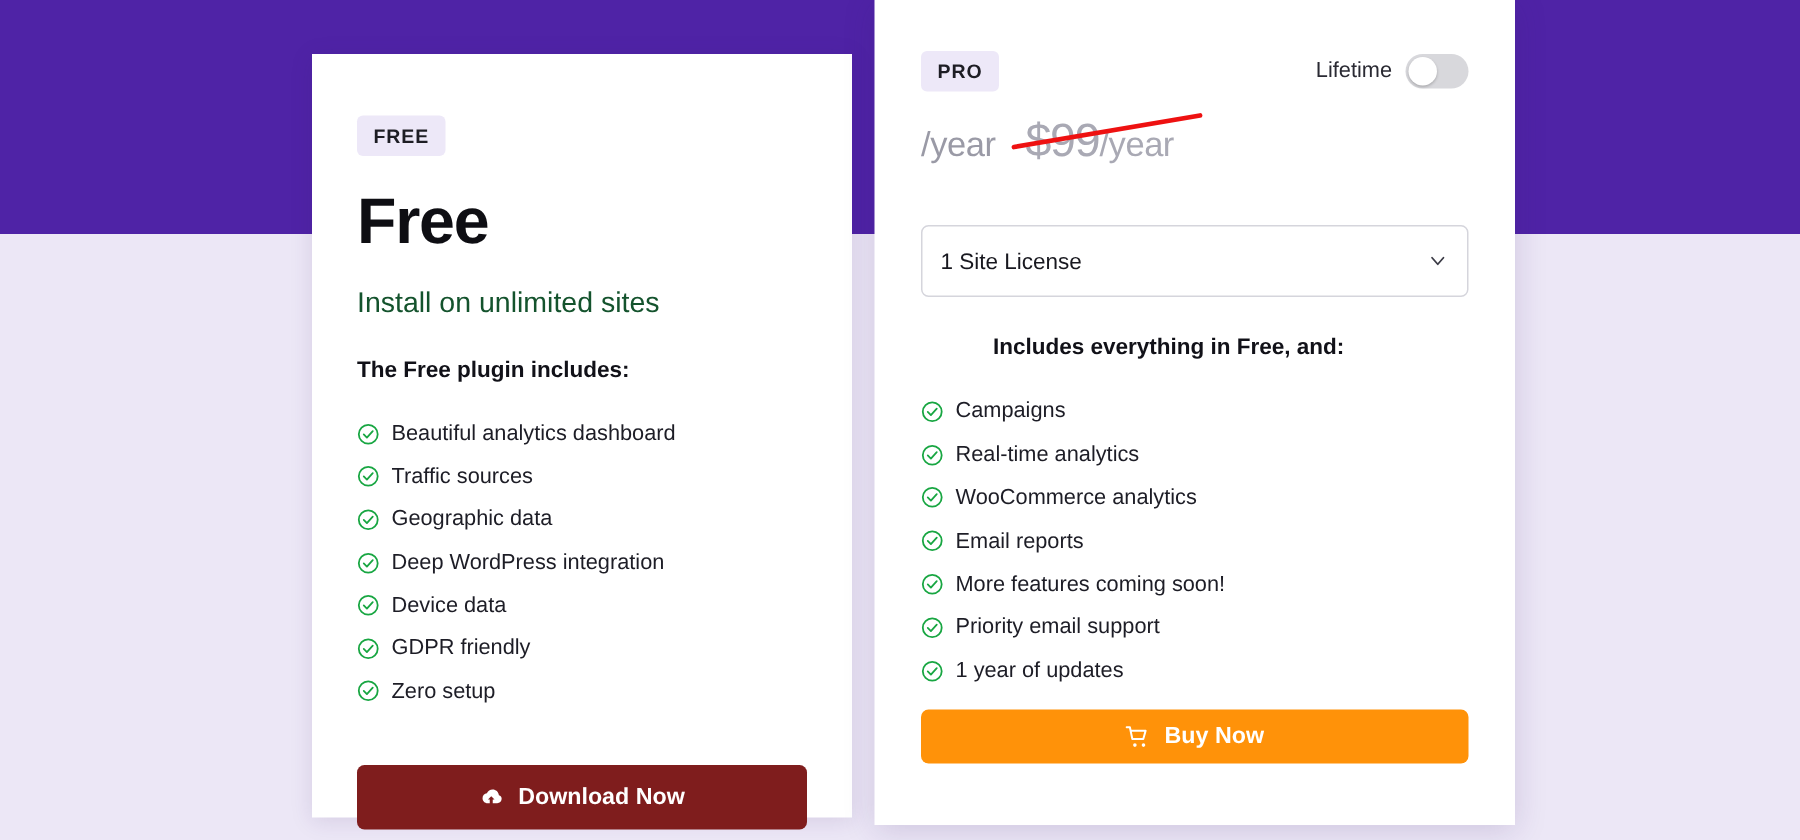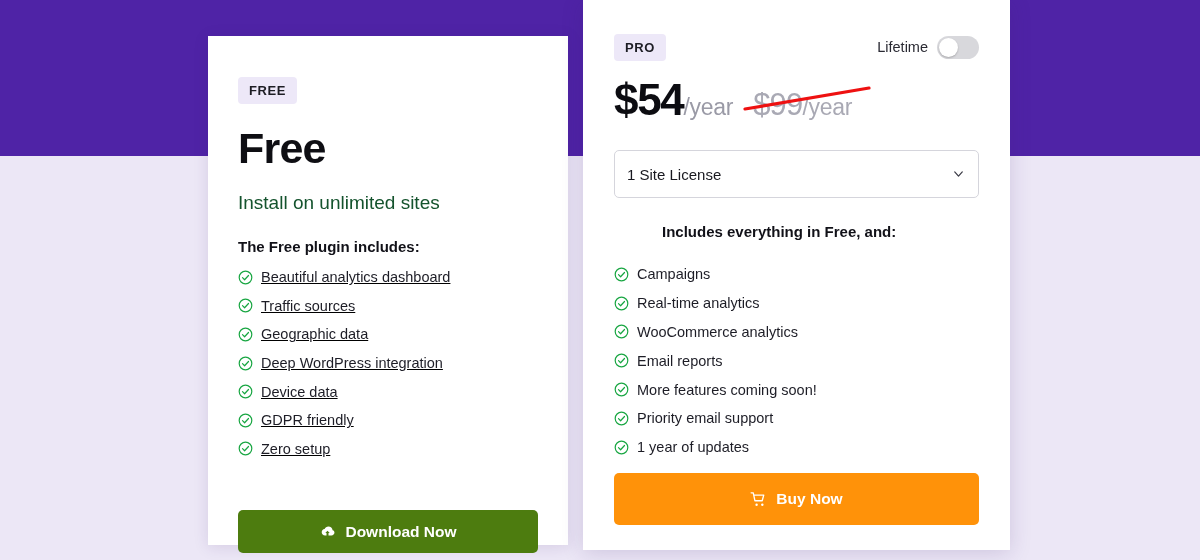--- a/index.html
+++ b/index.html
@@ -219,21 +219,21 @@
   }
   #free-card .includes-head { margin-top: 24px; }
   #pro-card  .includes-head { margin-top: 25px; margin-left: 48px; }
 
   
   ul.features {
     list-style: none;
     margin: 0;
     padding: 0;
   }
-  #free-card ul.features { margin-top: 8px; text-decoration: underline; }
+  #free-card ul.features { margin-top: 20px; }
   #pro-card  ul.features { margin-top: 20px; }
 
   ul.features li {
     display: flex;
     align-items: center;
     font-size: 14.5px;
     color: #1d1d26;
   }
   #free-card ul.features li { height: 28.6px; }
   #pro-card  ul.features li { height: 28.8px; }
@@ -264,21 +264,21 @@
     left: 30px;
     top: 474px;
     width: 300px;
     height: 43px;
     background: #4A21A0;
   }
   #buy-btn {
     left: 31px;
     top: 473px;
     width: 365px;
-    height: 52px;
+    height: 36px;
     background: #FF9209;
   }
   .cta .btn-icon {
     width: 17px;
     height: 17px;
     margin-right: 9px;
     display: block;
     flex: none;
   }
 </style>
@@ -347,21 +347,21 @@
           <li>
             <svg class="check-icon" viewBox="0 0 20 20" fill="none">
               <circle cx="10" cy="10" r="8.4" stroke="#18A642" stroke-width="1.6" fill="none"></circle>
               <polyline points="6,10.2 8.8,13 14,7.3" stroke="#18A642" stroke-width="1.6" fill="none" stroke-linecap="round" stroke-linejoin="round"></polyline>
             </svg>
             <span>Zero setup</span>
           </li>
         </ul>
     </div>
 
-    <div class="cta" id="download-btn" style="background: #4d7c0f;">
+    <div class="cta" id="download-btn" style="background: #7f1d1d;">
       <svg class="btn-icon" viewBox="0 0 24 24" fill="#ffffff">
         <path d="M19.2 10.1c-.3-3-2.8-5.3-5.9-5.3-2.4 0-4.5 1.4-5.4 3.5-2.3.3-4.1 2.2-4.1 4.6 0 2.6 2.1 4.7 4.7 4.7h2.1v-3.4H8.9L12 11l3.1 3.2h-1.7v3.4h4.2c2.3 0 4.2-1.9 4.2-4.2 0-1.6-.9-3-2.6-3.3z"></path>
       </svg>
       <span>Download Now</span>
     </div>
   </div>
 
   <div class="card" id="pro-card">
     <div class="card-inner">
 
@@ -370,21 +370,20 @@
 
         <div class="toggle-wrap">
           <span class="toggle-label">Lifetime</span>
           <div class="toggle">
             <div class="knob"></div>
           </div>
         </div>
       </div>
 
       <div class="price-row">
-        <span class="price-main">$54</span>
         <span class="price-per">/year</span>
 
         <span class="price-old-wrap">
           <span class="price-old">$99</span>
           <span class="price-old-per">/year</span>
           <svg class="strike-svg" viewBox="0 0 130 44" preserveAspectRatio="none">
             <line x1="2" y1="36" x2="126" y2="15" stroke="#EE1111" stroke-width="3.2" stroke-linecap="round"></line>
           </svg>
         </span>
       </div>

